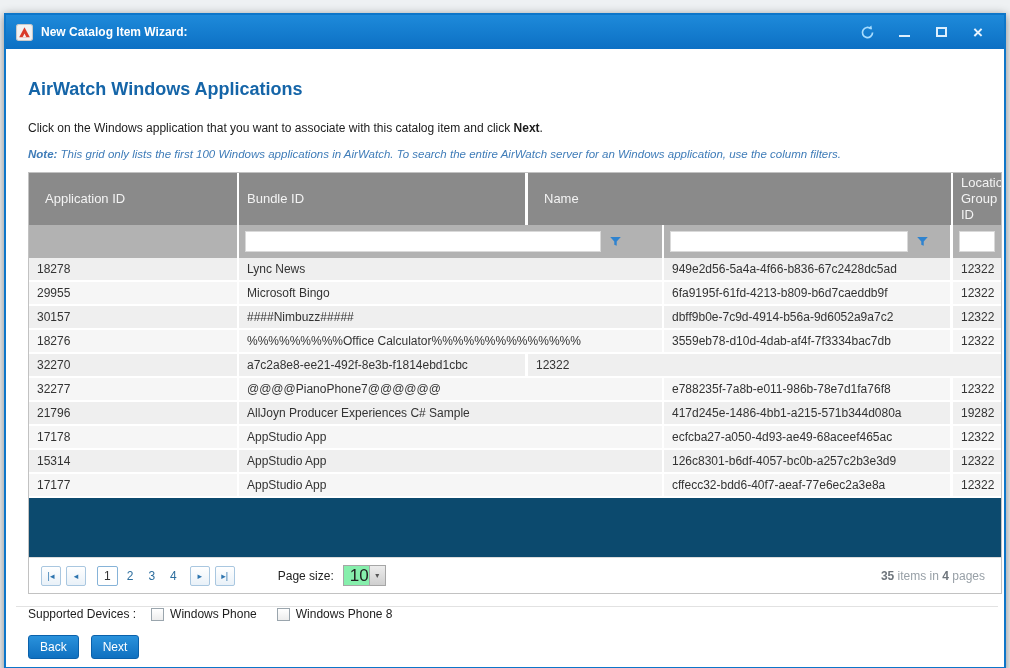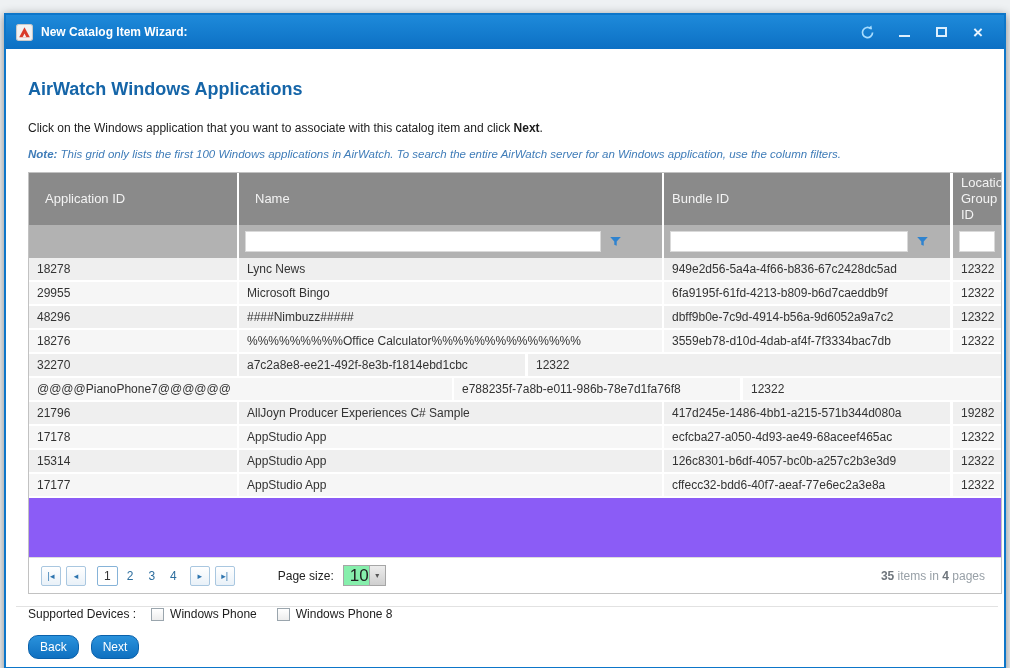--- a/index.html
+++ b/index.html
@@ -31,21 +31,21 @@
   .hcell{color:#f3f3f3;font-size:13px;display:flex;align-items:center;overflow:hidden;line-height:1.25;cursor:pointer}
   .hcell.c0,.hcell.c1{padding:0 8px 0 16px}
   .hcell.c2,.hcell.c3{padding:0 4px 0 8px}
   .filter-row{display:flex;height:33px;flex:0 0 auto;background:#b2b2b2}
   .fcell{display:flex;align-items:center;padding:0 6px;overflow:hidden}
   .fcell input{height:21px;border:1px solid #d9d9d9;background:#fff;font-size:12px;padding:0 4px;outline:none;font-family:inherit}
   .fcell.c1 input{width:356px}
   .fcell.c2 input{width:238px}
   .fcell.c3 input{flex:1;min-width:0}
   .funnel{width:22px;height:21px;margin-left:3px;display:flex;align-items:center;justify-content:center;cursor:pointer;flex:0 0 auto}
-  .grid-body{flex:1;overflow:hidden;background:#8b5cf6}
+  .grid-body{flex:1;overflow:hidden;background:#0c4a6e}
   .grid-row{display:flex;height:24px;background:#efefef;border-bottom:2px solid #fff;cursor:pointer}
   .grid-row.alt{background:#f6f6f6}
   .cell{font-size:12px;color:#333;padding:0 8px;display:flex;align-items:center;white-space:nowrap;overflow:hidden}
 
   .pager{flex:0 0 auto;height:36px;border-top:1px solid #dcdcdc;background:#fff;display:flex;align-items:center;padding:0 12px}
   .pg-btn{width:20px;height:20px;border:1px solid #a9c7e0;border-radius:2px;background:linear-gradient(#fff,#e9f1f8);
     color:#2d74ae;font-size:9px;display:flex;align-items:center;justify-content:center;margin-right:5px;cursor:pointer;white-space:nowrap}
   .pages{display:flex;align-items:center;margin:0 4px 0 6px}
   .page-num{font-size:12px;color:#2d6e9e;padding:2px 6px;margin-right:3px;cursor:pointer}
   .page-num.current{background:#fff;border:1px solid #86b3d8;border-radius:2px;color:#333}
@@ -59,21 +59,21 @@
   .summary b{color:#6e757c}
 
   .divider{height:1px;background:#e2e2e2;margin:12px 4px 0 -12px}
   .devices{display:flex;align-items:center;margin-top:0;font-size:12px;color:#1c1c1c}
   .devices .label{margin-right:15px}
   #device-checks{display:flex;align-items:center}
   .chk{display:flex;align-items:center;margin-right:20px;cursor:pointer}
   .box{width:13px;height:13px;border:1px solid #9aa5ad;background:linear-gradient(#fff,#ededed);margin-right:6px;flex:0 0 auto}
   .btn-row{display:flex;gap:12px;margin-top:14px}
   .btn{min-width:42px;padding:4px 11px;background:linear-gradient(#2a92dc,#0f70c0);border:1px solid #0a61ab;
-    border-radius:10px;color:#fff;font-size:12px;cursor:pointer;font-family:inherit}
+    border-radius:3px;color:#fff;font-size:12px;cursor:pointer;font-family:inherit}
 </style>
 </head>
 <body>
 
 <div class="window">
 
   <div class="titlebar">
     <span class="app-logo">
       <svg width="17" height="17" viewBox="0 0 16 16">
           <rect x="0.5" y="0.5" width="15" height="15" rx="2" fill="#f2f2f2" stroke="#c9c9c9"></rect>
@@ -106,22 +106,22 @@
       <span>Click on the Windows application that you want to associate with this catalog item and click </span><b>Next</b><span>.</span>
     </div>
 
     <div class="note">
       <b>Note:</b><span> This grid only lists the first 100 Windows applications in AirWatch. To search the entire AirWatch server for an Windows application, use the column filters.</span>
     </div>
 
     <div class="grid">
       <div class="grid-header">
         <div class="hcell c0">Application ID</div>
+        <div class="hcell c2">Bundle ID</div>
         <div class="hcell c1">Name</div>
-        <div class="hcell c2">Bundle ID</div>
         <div class="hcell c3">Location Group ID</div>
       </div>
 
       <div class="filter-row">
         <div class="fcell c0"></div>
         <div class="fcell c1">
           <input value="" style="">
           <span class="funnel">
             <svg width="13" height="13" viewBox="0 0 16 16">
                 <path d="M1.5 2.5h13L9.5 8v5.2l-3-1.1V8z" fill="#2f83cf"></path>
@@ -148,37 +148,38 @@
             <div class="cell c2">949e2d56-5a4a-4f66-b836-67c2428dc5ad</div>
             <div class="cell c3">12322</div>
           </div>
           <div class="grid-row alt">
             <div class="cell c0">29955</div>
             <div class="cell c1">Microsoft Bingo</div>
             <div class="cell c2">6fa9195f-61fd-4213-b809-b6d7caeddb9f</div>
             <div class="cell c3">12322</div>
           </div>
           <div class="grid-row">
-            <div class="cell c0">48296</div>
+            <div class="cell c0">30157</div>
             <div class="cell c1">####Nimbuzz#####</div>
             <div class="cell c2">dbff9b0e-7c9d-4914-b56a-9d6052a9a7c2</div>
             <div class="cell c3">12322</div>
           </div>
           <div class="grid-row alt">
             <div class="cell c0">18276</div>
             <div class="cell c1">%%%%%%%%%Office Calculator%%%%%%%%%%%%%%</div>
             <div class="cell c2">3559eb78-d10d-4dab-af4f-7f3334bac7db</div>
             <div class="cell c3">12322</div>
           </div>
           <div class="grid-row">
             <div class="cell c0">32270</div>
             <div class="cell c2">a7c2a8e8-ee21-492f-8e3b-f1814ebd1cbc</div>
             <div class="cell c3">12322</div>
           </div>
           <div class="grid-row alt">
+            <div class="cell c0">32277</div>
             <div class="cell c1">@@@@PianoPhone7@@@@@@</div>
             <div class="cell c2">e788235f-7a8b-e011-986b-78e7d1fa76f8</div>
             <div class="cell c3">12322</div>
           </div>
           <div class="grid-row">
             <div class="cell c0">21796</div>
             <div class="cell c1">AllJoyn Producer Experiences C# Sample</div>
             <div class="cell c2">417d245e-1486-4bb1-a215-571b344d080a</div>
             <div class="cell c3">19282</div>
           </div>

